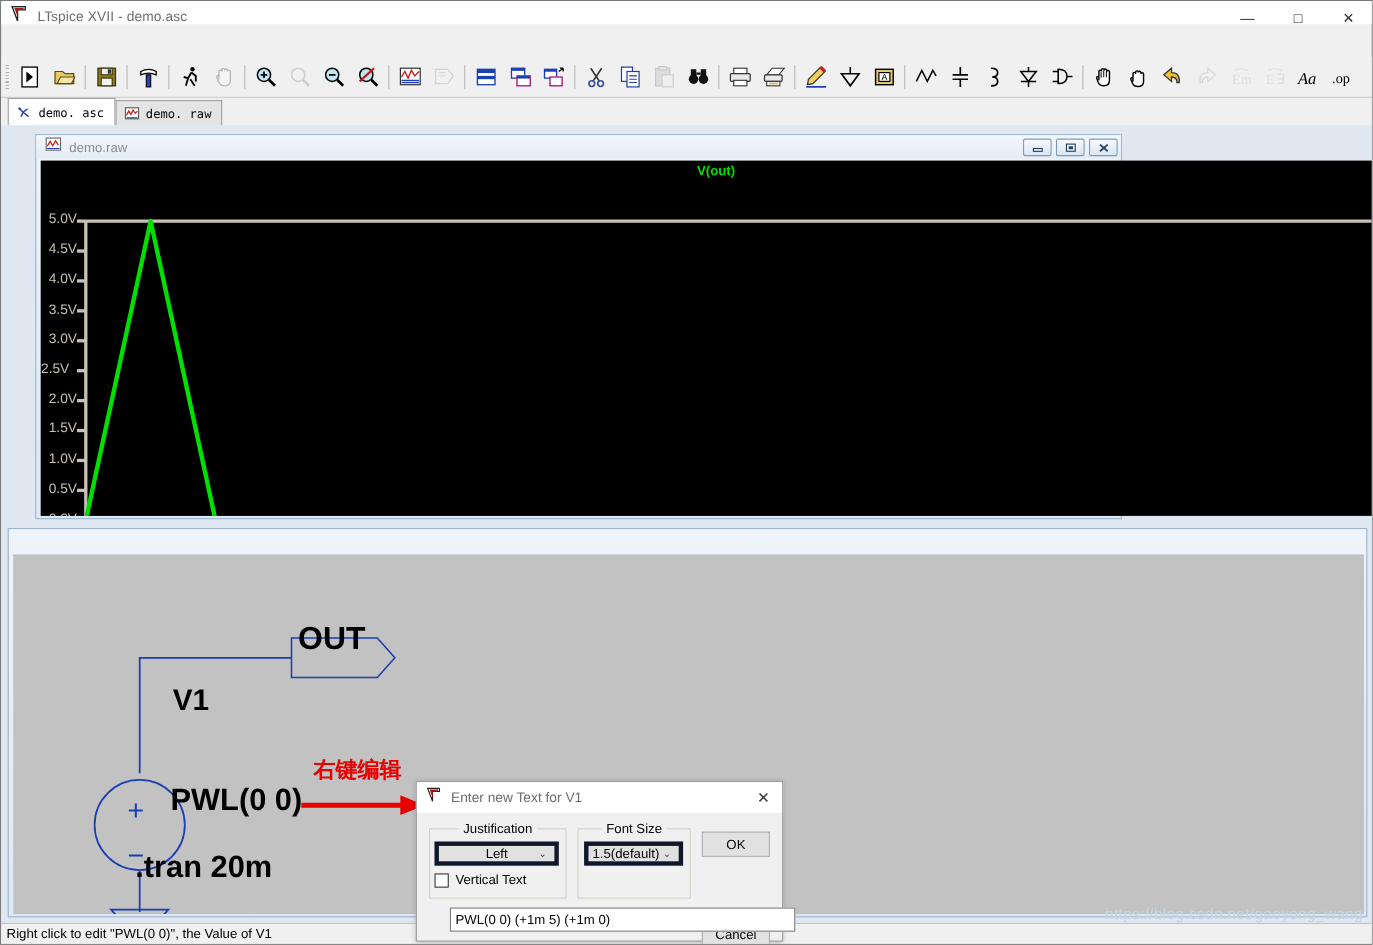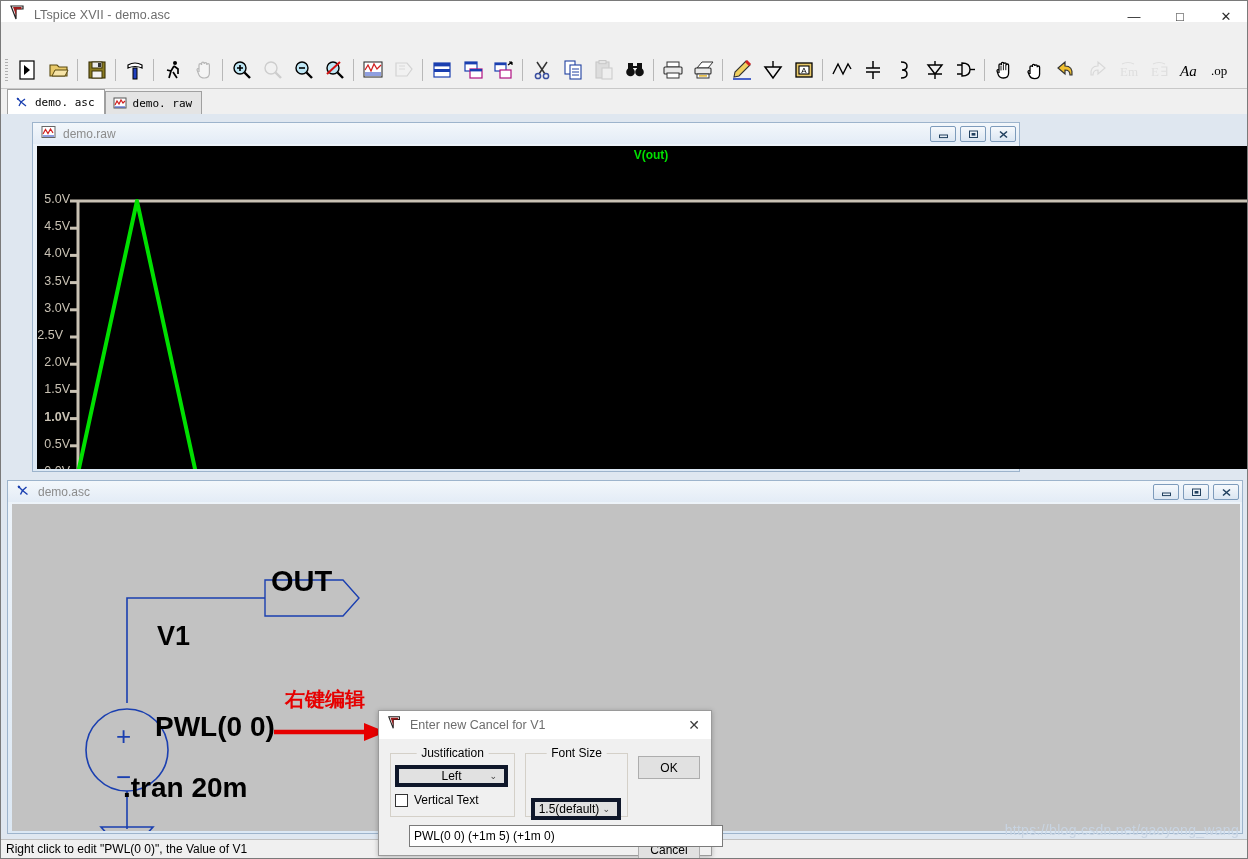--- a/index.html
+++ b/index.html
@@ -562,62 +562,35 @@
             <rect x="746.9" y="327" width="3" height="8" fill="#c9c2b4"></rect>
             <rect x="864.8" y="327" width="3" height="8" fill="#c9c2b4"></rect>
             <rect x="982.7" y="327" width="3" height="8" fill="#c9c2b4"></rect>
             <rect x="1100.6000000000001" y="327" width="3" height="8" fill="#c9c2b4"></rect>
             <rect x="1218.5" y="327" width="3" height="8" fill="#c9c2b4"></rect>
             <path d="M41 327 L99.95 55 L158.9 327 L1220 327 " stroke="#00e000" stroke-width="4" fill="none" stroke-linejoin="round" stroke-linecap="round"></path>
           </svg>
         <div id="ylabels">
             <div class="axis-lbl ytick" style="right: 1195px; top: 318px;">0.0V</div>
             <div class="axis-lbl ytick" style="right: 1195px; top: 290.8px;">0.5V</div>
-            <div class="axis-lbl ytick" style="right: 1195px; top: 263.6px; font-weight: bold;">1.0V</div>
+            <div class="axis-lbl ytick" style="right: 1195px; top: 263.6px;">1.0V</div>
             <div class="axis-lbl ytick" style="right: 1195px; top: 236.4px;">1.5V</div>
             <div class="axis-lbl ytick" style="right: 1195px; top: 209.2px;">2.0V</div>
             <div class="axis-lbl ytick" style="right: 1202px; top: 182px;">2.5V</div>
             <div class="axis-lbl ytick" style="right: 1195px; top: 154.8px;">3.0V</div>
             <div class="axis-lbl ytick" style="right: 1195px; top: 127.6px;">3.5V</div>
             <div class="axis-lbl ytick" style="right: 1195px; top: 100.4px;">4.0V</div>
             <div class="axis-lbl ytick" style="right: 1195px; top: 73.2px;">4.5V</div>
             <div class="axis-lbl ytick" style="right: 1195px; top: 46px;">5.0V</div>
           </div>
         <div id="xlabels"></div>
       </div>
     </div>
 
     <div class="child" id="schwin">
-      <div class="child-title">
-        <span>
-          <svg width="15" height="14" viewBox="0 0 15 14">
-            <path d="M2 3 L6.5 7.5 M6.5 7.5 L11.5 11.5 M6.5 7.5 L10.5 4 M6.5 7.5 L4.5 11.5" stroke="#1a3fb0" stroke-width="1.4" fill="none"></path>
-            <circle cx="3" cy="4" r="1.2" fill="#1a3fb0"></circle>
-          </svg>
-        </span>
-        <span class="ct-text">demo.asc</span>
-        <div class="child-ctrls">
-          <div class="cbtn">
-            <svg width="11" height="9" viewBox="0 0 11 9">
-                <rect x="1.5" y="5" width="8" height="2.6" fill="none" stroke="#22415f" stroke-width="1"></rect>
-              </svg>
-          </div>
-          <div class="cbtn">
-            <svg width="11" height="9" viewBox="0 0 11 9">
-                <rect x="1.5" y="1" width="8" height="6.5" fill="none" stroke="#22415f" stroke-width="1"></rect>
-                <rect x="3.6" y="3" width="3.8" height="2.6" fill="#22415f"></rect>
-              </svg>
-          </div>
-          <div class="cbtn">
-            <svg width="11" height="9" viewBox="0 0 11 9">
-                <path d="M2 1.5 L9 7.5 M9 1.5 L2 7.5" stroke="#22415f" stroke-width="1.6"></path>
-              </svg>
-          </div>
-        </div>
-      </div>
       <div class="sch-body">
         <svg width="1228" height="327" style="position:absolute;left:0;top:0;">
 
           <path d="M115 199 L115 94 L253 94" stroke="#1a3fb0" stroke-width="1.6" fill="none"></path>
 
           <circle cx="115" cy="246" r="41" stroke="#1a3fb0" stroke-width="1.6" fill="none"></circle>
 
           <path d="M115 239 L115 257" stroke="#1a3fb0" stroke-width="0" fill="none"></path>
 
           <path d="M115 287 L115 325" stroke="#1a3fb0" stroke-width="1.6" fill="none"></path>
@@ -643,41 +616,41 @@
     </div>
 
     <div id="dialog">
       <div class="dlg-title">
         <span>
           <svg width="16" height="16" viewBox="0 0 18 18">
             <path d="M2 2 L14 2 L14 5 L7 5 L7 15 Z" fill="#ffffff" stroke="#222" stroke-width="1.2"></path>
             <path d="M4 3 L12.5 3 L12.5 5.2 L7.2 5.2 L7.2 12 Z" fill="#9e1b1b"></path>
           </svg>
         </span>
-        <span class="dlg-title-text">Enter new Cancel for V1</span>
+        <span class="dlg-title-text">Enter new Text for V1</span>
         <div class="dlg-close">✕</div>
       </div>
       <div class="dlg-body">
 
         <div class="group" style="left:11px; top:14px; width:125px; height:64px;">
           <span class="group-cap">Justification</span>
         </div>
         <div class="combo" style="left:16px; top:26px; width:113px; height:22px;">
           <span>Left</span>
           <span class="cb-arrow">⌄</span>
         </div>
         <div class="chk-row" style="left:16px; top:54px;">
           <span class="chk-box"></span>
           <span>Vertical Text</span>
         </div>
 
         <div class="group" style="left:146px; top:14px; width:103px; height:64px;">
           <span class="group-cap">Font Size</span>
         </div>
-        <div class="combo" style="left:152px; top:26px; width:90px; height:22px;margin-top:33px;">
+        <div class="combo" style="left:152px; top:26px; width:90px; height:22px;">
           <span style="padding-right:14px;">1.5(default)</span>
           <span class="cb-arrow">⌄</span>
         </div>
 
         <div class="dlg-btn" style="left:259px; top:17px;">OK</div>
         <div class="dlg-btn" style="left:259px; top:51px;margin-top:48px;">Cancel</div>
 
         <input class="dlg-input" value="PWL(0 0) (+1m 5) (+1m 0)" style="">
         <div class="grip-corner"></div>
       </div>

